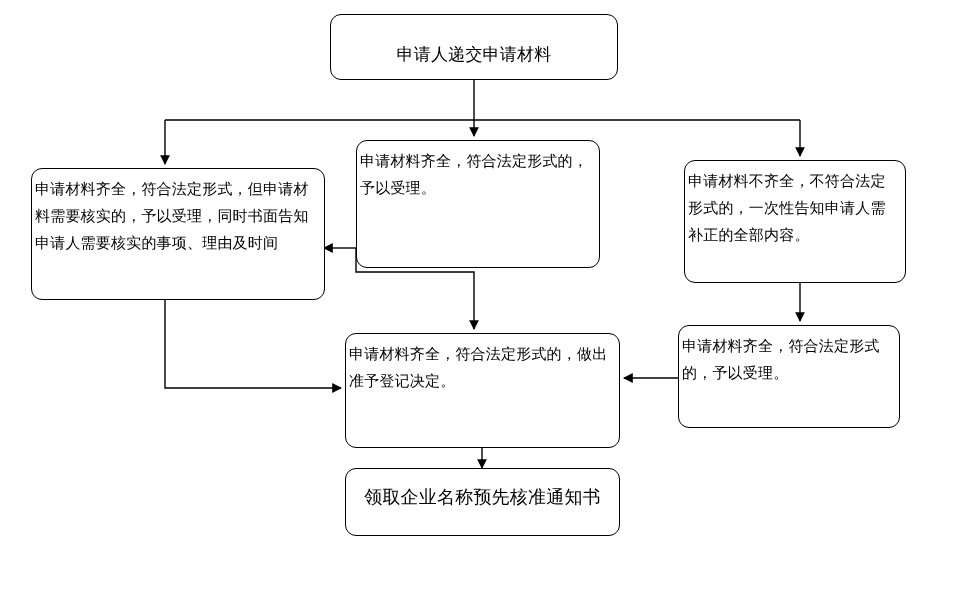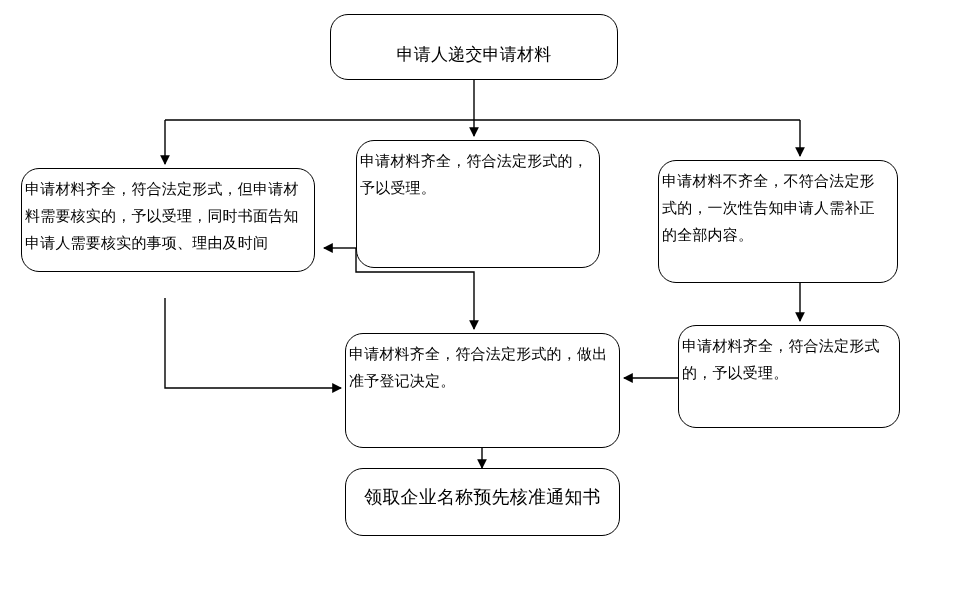--- a/index.html
+++ b/index.html
@@ -22,21 +22,21 @@
     position: absolute;
     left: 0;
     top: 0;
     width: 974px;
     height: 589px;
   }
   .node-box {
     position: absolute;
     box-sizing: border-box;
     border: 1px solid #000000;
-    border-radius: 18px;
+    border-radius: 11px;
     background: #ffffff;
     padding: 7px 11px 7px 3px;
     font-family: "DejaVu Sans", "Liberation Sans", sans-serif;
     font-size: 15px;
     line-height: 27px;
     color: #000000;
     letter-spacing: 0.2px;
     text-align: left;
     white-space: normal;
     overflow: hidden;
@@ -81,29 +81,29 @@
 
     <path d="M 678 378 L 624 378" stroke="#000000" stroke-width="1.4" fill="none" marker-end="url(#arrow-head)"></path>
 
     <path d="M 482 438 L 482 468" stroke="#000000" stroke-width="1.4" fill="none" marker-end="url(#arrow-head)"></path>
   </svg>
 
   <div class="node-box center-text" style="left:330px; top:14px; width:288px; height:66px; line-height:64px; font-size:17px;">
     <span class="node-text">申请人递交申请材料</span>
   </div>
 
-  <div class="node-box" style="left:21px; top:168px; width:294px; height:104px;">
+  <div class="node-box" style="left:31px; top:168px; width:294px; height:132px;">
     <span class="node-text">申请材料齐全，符合法定形式，但申请材料需要核实的，予以受理，同时书面告知申请人需要核实的事项、理由及时间</span>
   </div>
 
   <div class="node-box" style="left:356px; top:140px; width:244px; height:128px;">
     <span class="node-text">申请材料齐全，符合法定形式的，予以受理。</span>
   </div>
 
-  <div class="node-box" style="left:658px; top:160px; width:240px; height:123px;">
+  <div class="node-box" style="left:684px; top:160px; width:222px; height:123px;">
     <span class="node-text">申请材料不齐全，不符合法定形式的，一次性告知申请人需补正的全部内容。</span>
   </div>
 
   <div class="node-box" style="left:678px; top:325px; width:222px; height:103px;">
     <span class="node-text">申请材料齐全，符合法定形式的，予以受理。</span>
   </div>
 
   <div class="node-box" style="left:345px; top:333px; width:275px; height:115px;">
     <span class="node-text">申请材料齐全，符合法定形式的，做出准予登记决定。</span>
   </div>

